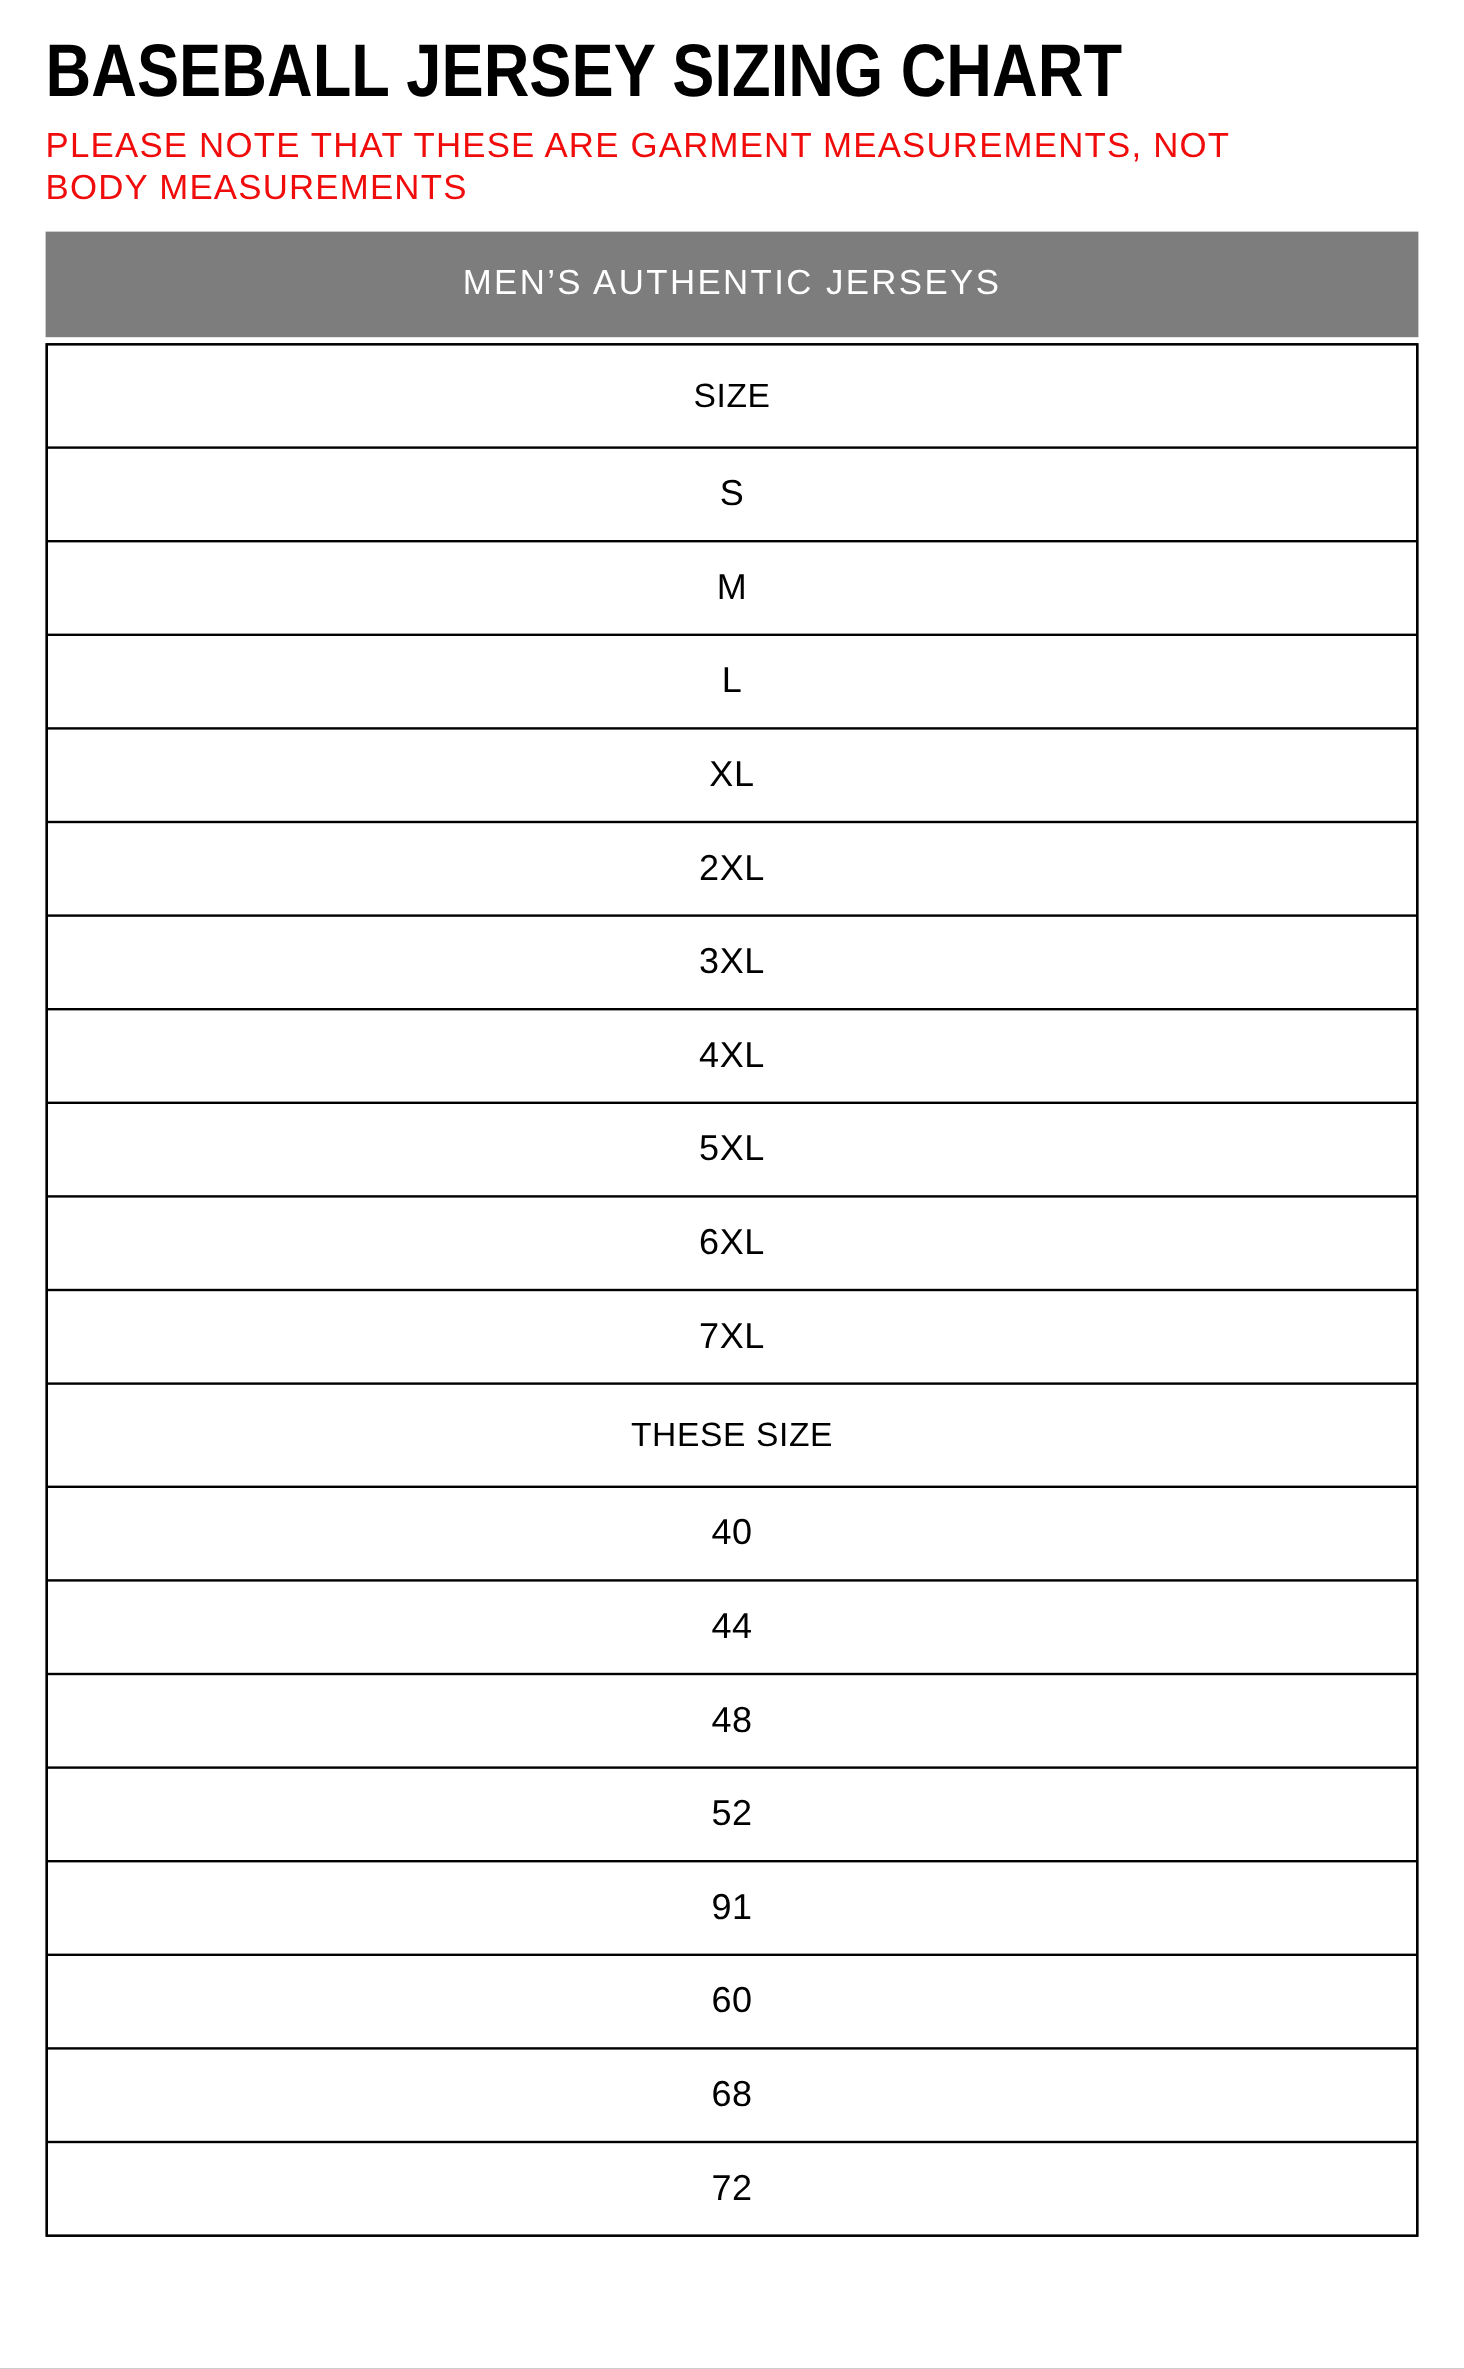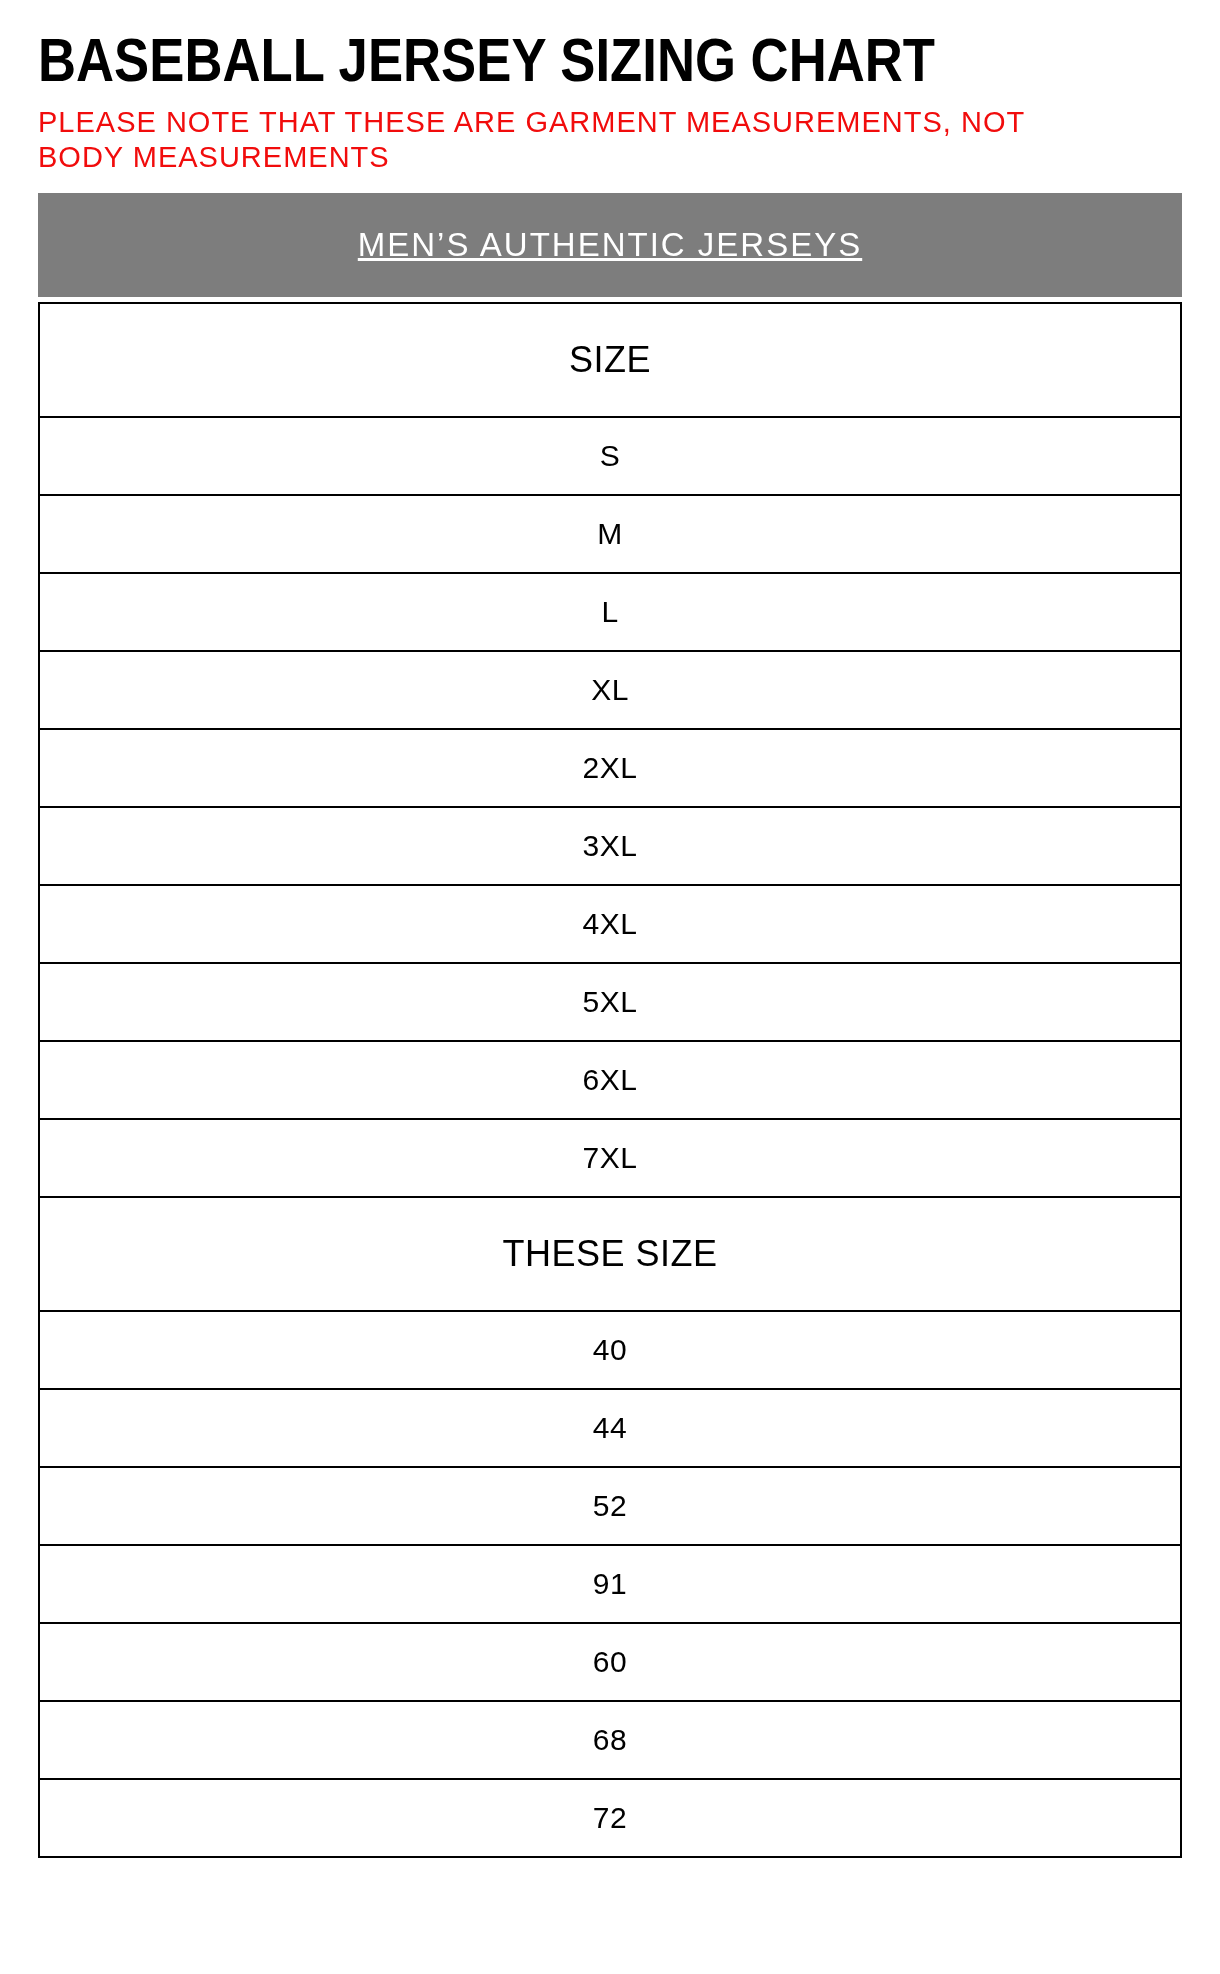--- a/index.html
+++ b/index.html
@@ -32,47 +32,46 @@
     letter-spacing:1px;
     max-width:1000px;
     margin:0 0 18px 0;
   }
 
   .t-block{margin-bottom:38px;}
 
   .title-band{
     background:var(--gray);
     color:#fff;
-    height:104px;
+    height:88px;
     display:flex;align-items:center;justify-content:center;
-    font-size:33px;
+    font-size:29px;
     letter-spacing:2px;
     margin-bottom:5px;
-    text-decoration:underline;
   }
 
   .grid{display:grid;}
 
   .bgrid{
     background:var(--border);
     border:2px solid var(--border);
     gap:2px;
   }
   .bcell{
     background:#fff;
     min-height:76px;
     display:flex;align-items:center;justify-content:center;
     text-align:center;
   }
   .label-cell{
-    font-size:36px;
+    font-size:28px;
     letter-spacing:0.5px;
     white-space:pre-line;
     line-height:1.15;
-    padding:18px 2px;
+    padding:4px 2px;
   }
   .value-cell{
     font-size:30px;
     letter-spacing:0.5px;
   }
 </style>
 </head>
 <body style="background: rgb(255, 255, 255);">
 
 <div class="page">
@@ -90,20 +89,21 @@
           <div class="bcell value-cell">XL</div>
           <div class="bcell value-cell">2XL</div>
           <div class="bcell value-cell">3XL</div>
           <div class="bcell value-cell">4XL</div>
           <div class="bcell value-cell">5XL</div>
           <div class="bcell value-cell">6XL</div>
           <div class="bcell value-cell">7XL</div>
           <div class="bcell label-cell">THESE SIZE</div>
           <div class="bcell value-cell">40</div>
           <div class="bcell value-cell">44</div>
+          <div class="bcell value-cell">48</div>
           <div class="bcell value-cell">52</div>
           <div class="bcell value-cell">91</div>
           <div class="bcell value-cell">60</div>
           <div class="bcell value-cell">68</div>
           <div class="bcell value-cell">72</div>
         </div>
       </div>
     </section>
 
 </div>

